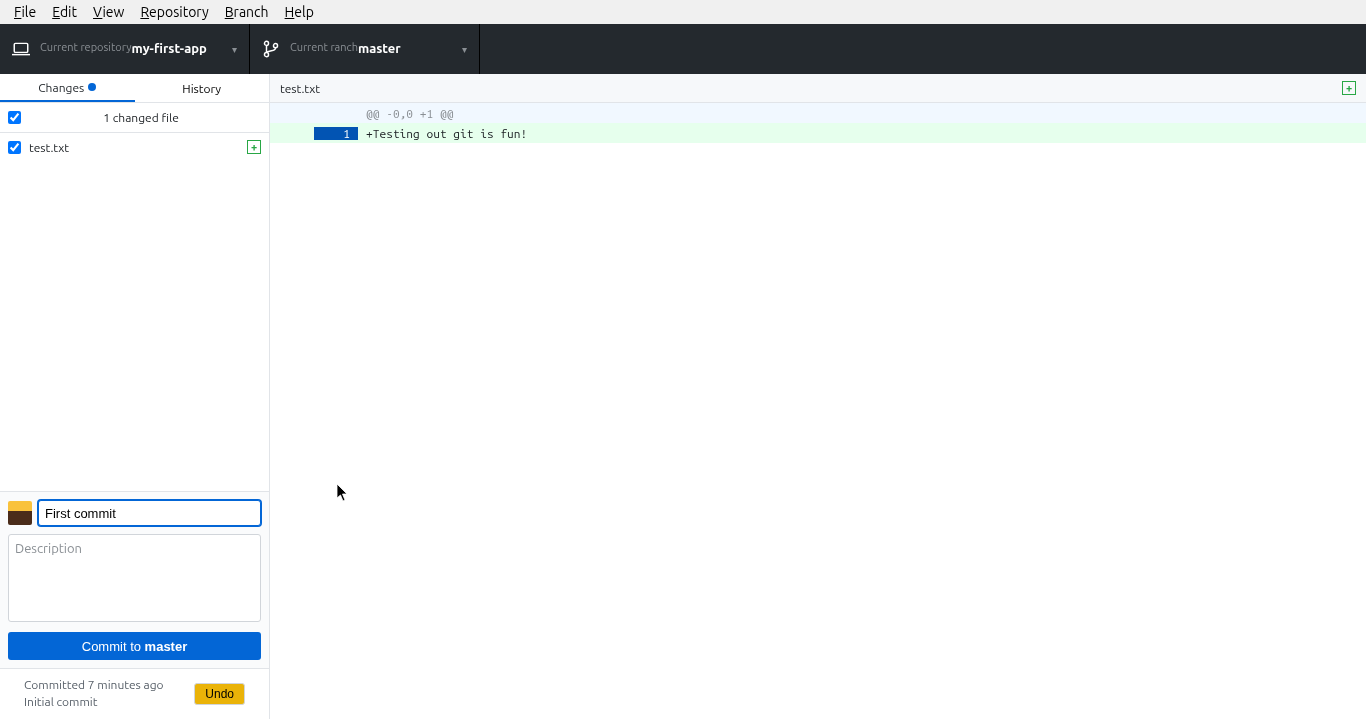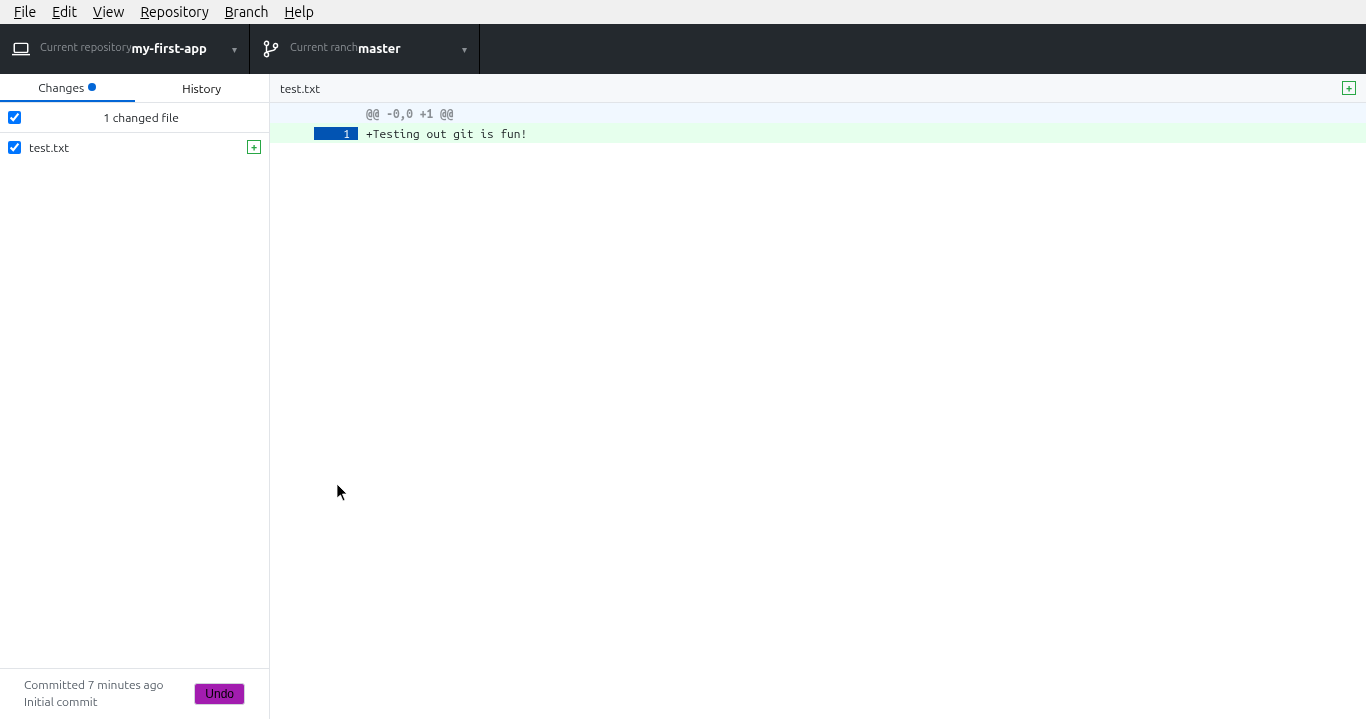--- a/index.html
+++ b/index.html
@@ -48,37 +48,37 @@
 .commit-summary-row { display: flex; align-items: center; margin-bottom: 8px; gap: 6px; }
 .avatar { width: 24px; height: 24px; border-radius: 2px; background: linear-gradient(#f9c23c 40%, #4a2c1a 40%); flex-shrink: 0; }
 .commit-summary { flex: 1; height: 26px; border: 1px solid #0366d6; border-radius: 3px; padding: 0 6px; font-size: 13px; outline: none; box-shadow: 0 0 0 1px #0366d6; }
 .commit-description { width: 100%; height: 88px; border: 1px solid #d1d5da; border-radius: 3px; padding: 6px; font-size: 13px; font-family: inherit; resize: none; margin-bottom: 8px; color: #6a737d; }
 .commit-description::placeholder { color: #8a8f94; }
 .commit-button { width: 100%; height: 28px; background: #0366d6; color: #fff; border: none; border-radius: 3px; font-size: 13px; cursor: pointer; }
 .commit-button strong { font-weight: 700; }
 
 .last-commit { padding: 8px 24px; border-top: 1px solid #e1e4e8; display: flex; align-items: center; justify-content: space-between; font-size: 12px; color: #586069; }
 .last-commit-text { line-height: 1.4; }
-.undo-button { border: 1px solid #d1d5da; background: #a21caf; padding: 3px 10px; border-radius: 3px; font-size: 12px; cursor: pointer; }
+.undo-button { border: 1px solid #d1d5da; background: #eab308; padding: 3px 10px; border-radius: 3px; font-size: 12px; cursor: pointer; }
 
 
 .diff-panel { flex: 1; display: flex; flex-direction: column; }
 .diff-header { height: 29px; background: #f6f8fa; border-bottom: 1px solid #e1e4e8; display: flex; align-items: center; padding: 0 10px; font-size: 12px; }
 .diff-header-file { flex: 1; }
 .diff-header .status-badge { width: 14px; height: 14px; border: 1px solid #28a745; color: #28a745; display: flex; align-items: center; justify-content: center; font-size: 11px; font-weight: bold; line-height: 1; }
 
 .diff-content { font-family: "Ubuntu Mono", Consolas, monospace; font-size: 12px; }
 .diff-row { display: flex; height: 20px; align-items: center; }
 .gutter-old, .gutter-new { width: 44px; text-align: right; padding-right: 8px; color: rgba(27,31,35,0.3); }
 .gutter-sep { width: 4px; }
 .diff-line-content { flex: 1; padding-left: 4px; white-space: pre; }
 
 .diff-row.hunk { background: #f1f8ff; }
 .diff-row.hunk .gutter-old, .diff-row.hunk .gutter-new { background: #dbedff; }
-.diff-row.hunk .diff-line-content { color: #8a8f94; font-weight: bold; }
+.diff-row.hunk .diff-line-content { color: #8a8f94; }
 
 .diff-row.add { background: #e6ffed; }
 .diff-row.add .gutter-old { background: #0366d6; color: #fff; }
 .diff-row.add .gutter-new { background: #0254b3; color: #fff; }
 .diff-row.add .gutter-sep { background: #acf2bd; }
 
 .cursor-arrow { position: absolute; left: 337px; top: 484px; width: 12px; height: 18px; pointer-events: none; }
 
 svg { display: block; }
 </style>
@@ -146,20 +146,30 @@
     <div class="file-list">
       <div class="file-item">
         <input type="checkbox" checked="" style="">
         <span class="filename">test.txt</span>
         <span class="status-badge">+</span>
       </div>
     </div>
 
     <div class="sidebar-spacer"></div>
 
+    <div class="commit-area">
+      <div class="commit-summary-row">
+        <div class="avatar"></div>
+        <input class="commit-summary" type="text" value="First commit" style="">
+      </div>
+      <textarea class="commit-description" placeholder="Description" style=""></textarea>
+      <button class="commit-button">
+        <span>Commit to </span><strong>master</strong>
+      </button>
+    </div>
 
     <div class="last-commit">
       <div class="last-commit-text">
         <div>Committed 7 minutes ago</div>
         <div>Initial commit</div>
       </div>
       <button class="undo-button">Undo</button>
     </div>
   </div>
 

